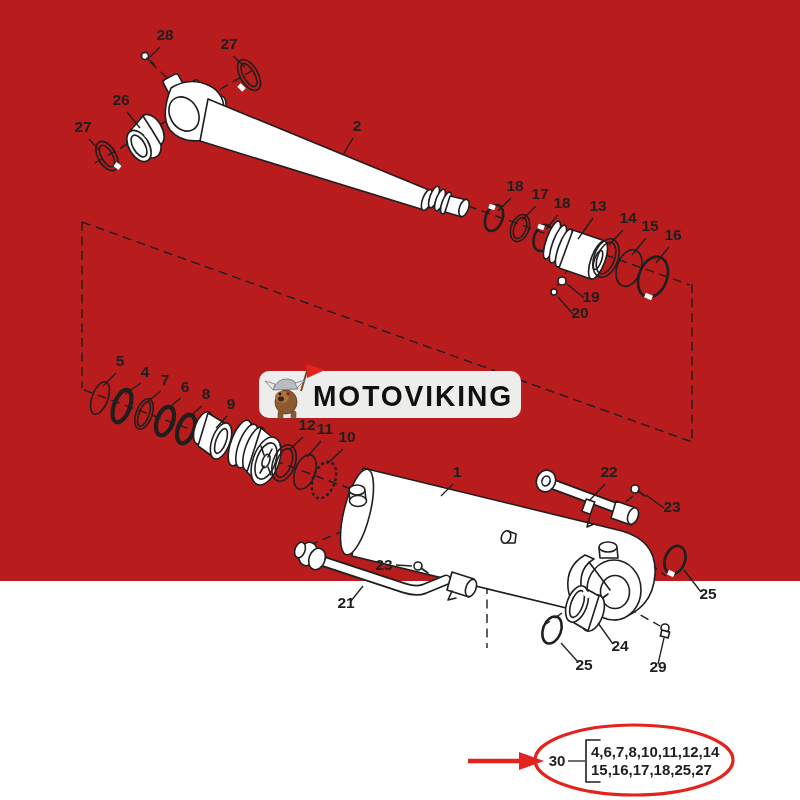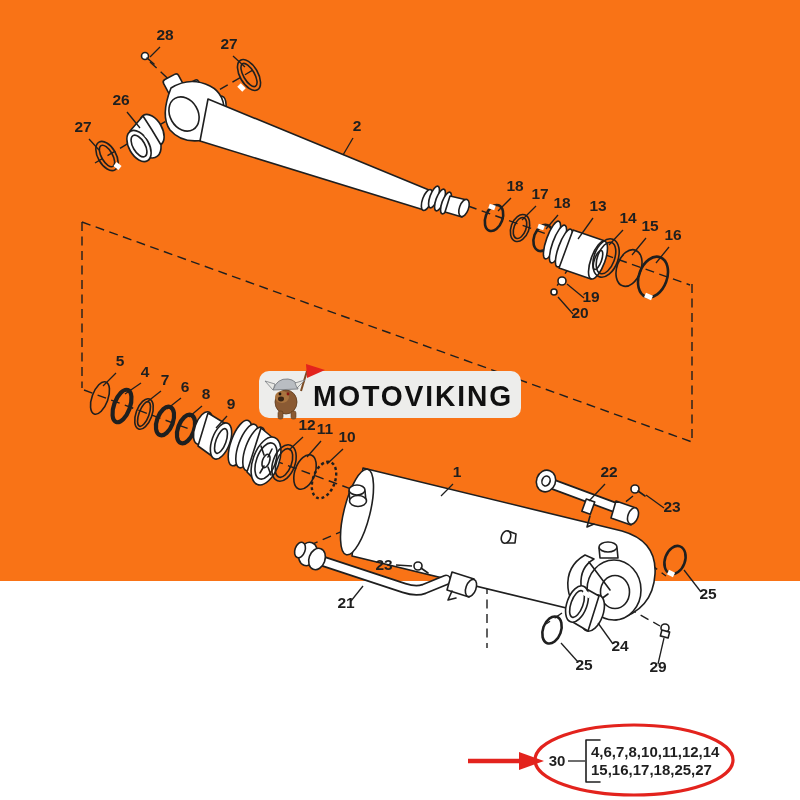--- a/index.html
+++ b/index.html
@@ -1,16 +1,16 @@
 <!DOCTYPE html>
 <html style="--ink: #1f1f1f; --red: #e3231d; --logobg: #ededeb; --logoink: #101010;"><head>
 <meta charset="utf-8">
 <style>
   html,body{margin:0;padding:0;background:#fff;width:800px;height:800px;overflow:hidden}
-  #stage{position:relative;width:800px;height:581px;background:#f97316}
+  #stage{position:relative;width:800px;height:581px;background:#b91c1c}
   svg{display:block}
   .lbl{font-family:"Liberation Sans",sans-serif;font-weight:bold;font-size:15.5px;fill:var(--ink)}
   .ln{stroke:var(--ink);stroke-width:1.6;fill:none;stroke-linecap:round;stroke-linejoin:round}
   .pt{stroke:var(--ink);stroke-width:1.6;fill:#fff;stroke-linejoin:round}
   .thick{stroke:var(--ink);stroke-width:4.2;fill:none}
   .med{stroke:var(--ink);stroke-width:2.6;fill:none}
   .dsh{stroke:var(--ink);stroke-width:1.4;fill:none;stroke-dasharray:9 5.5}
   .dshring{stroke:var(--ink);stroke-width:2.4;fill:none;stroke-dasharray:3 2.6}
   .lead{stroke:var(--ink);stroke-width:1.3;fill:none}
   .gap{stroke:#fff;stroke-width:5;fill:none}

